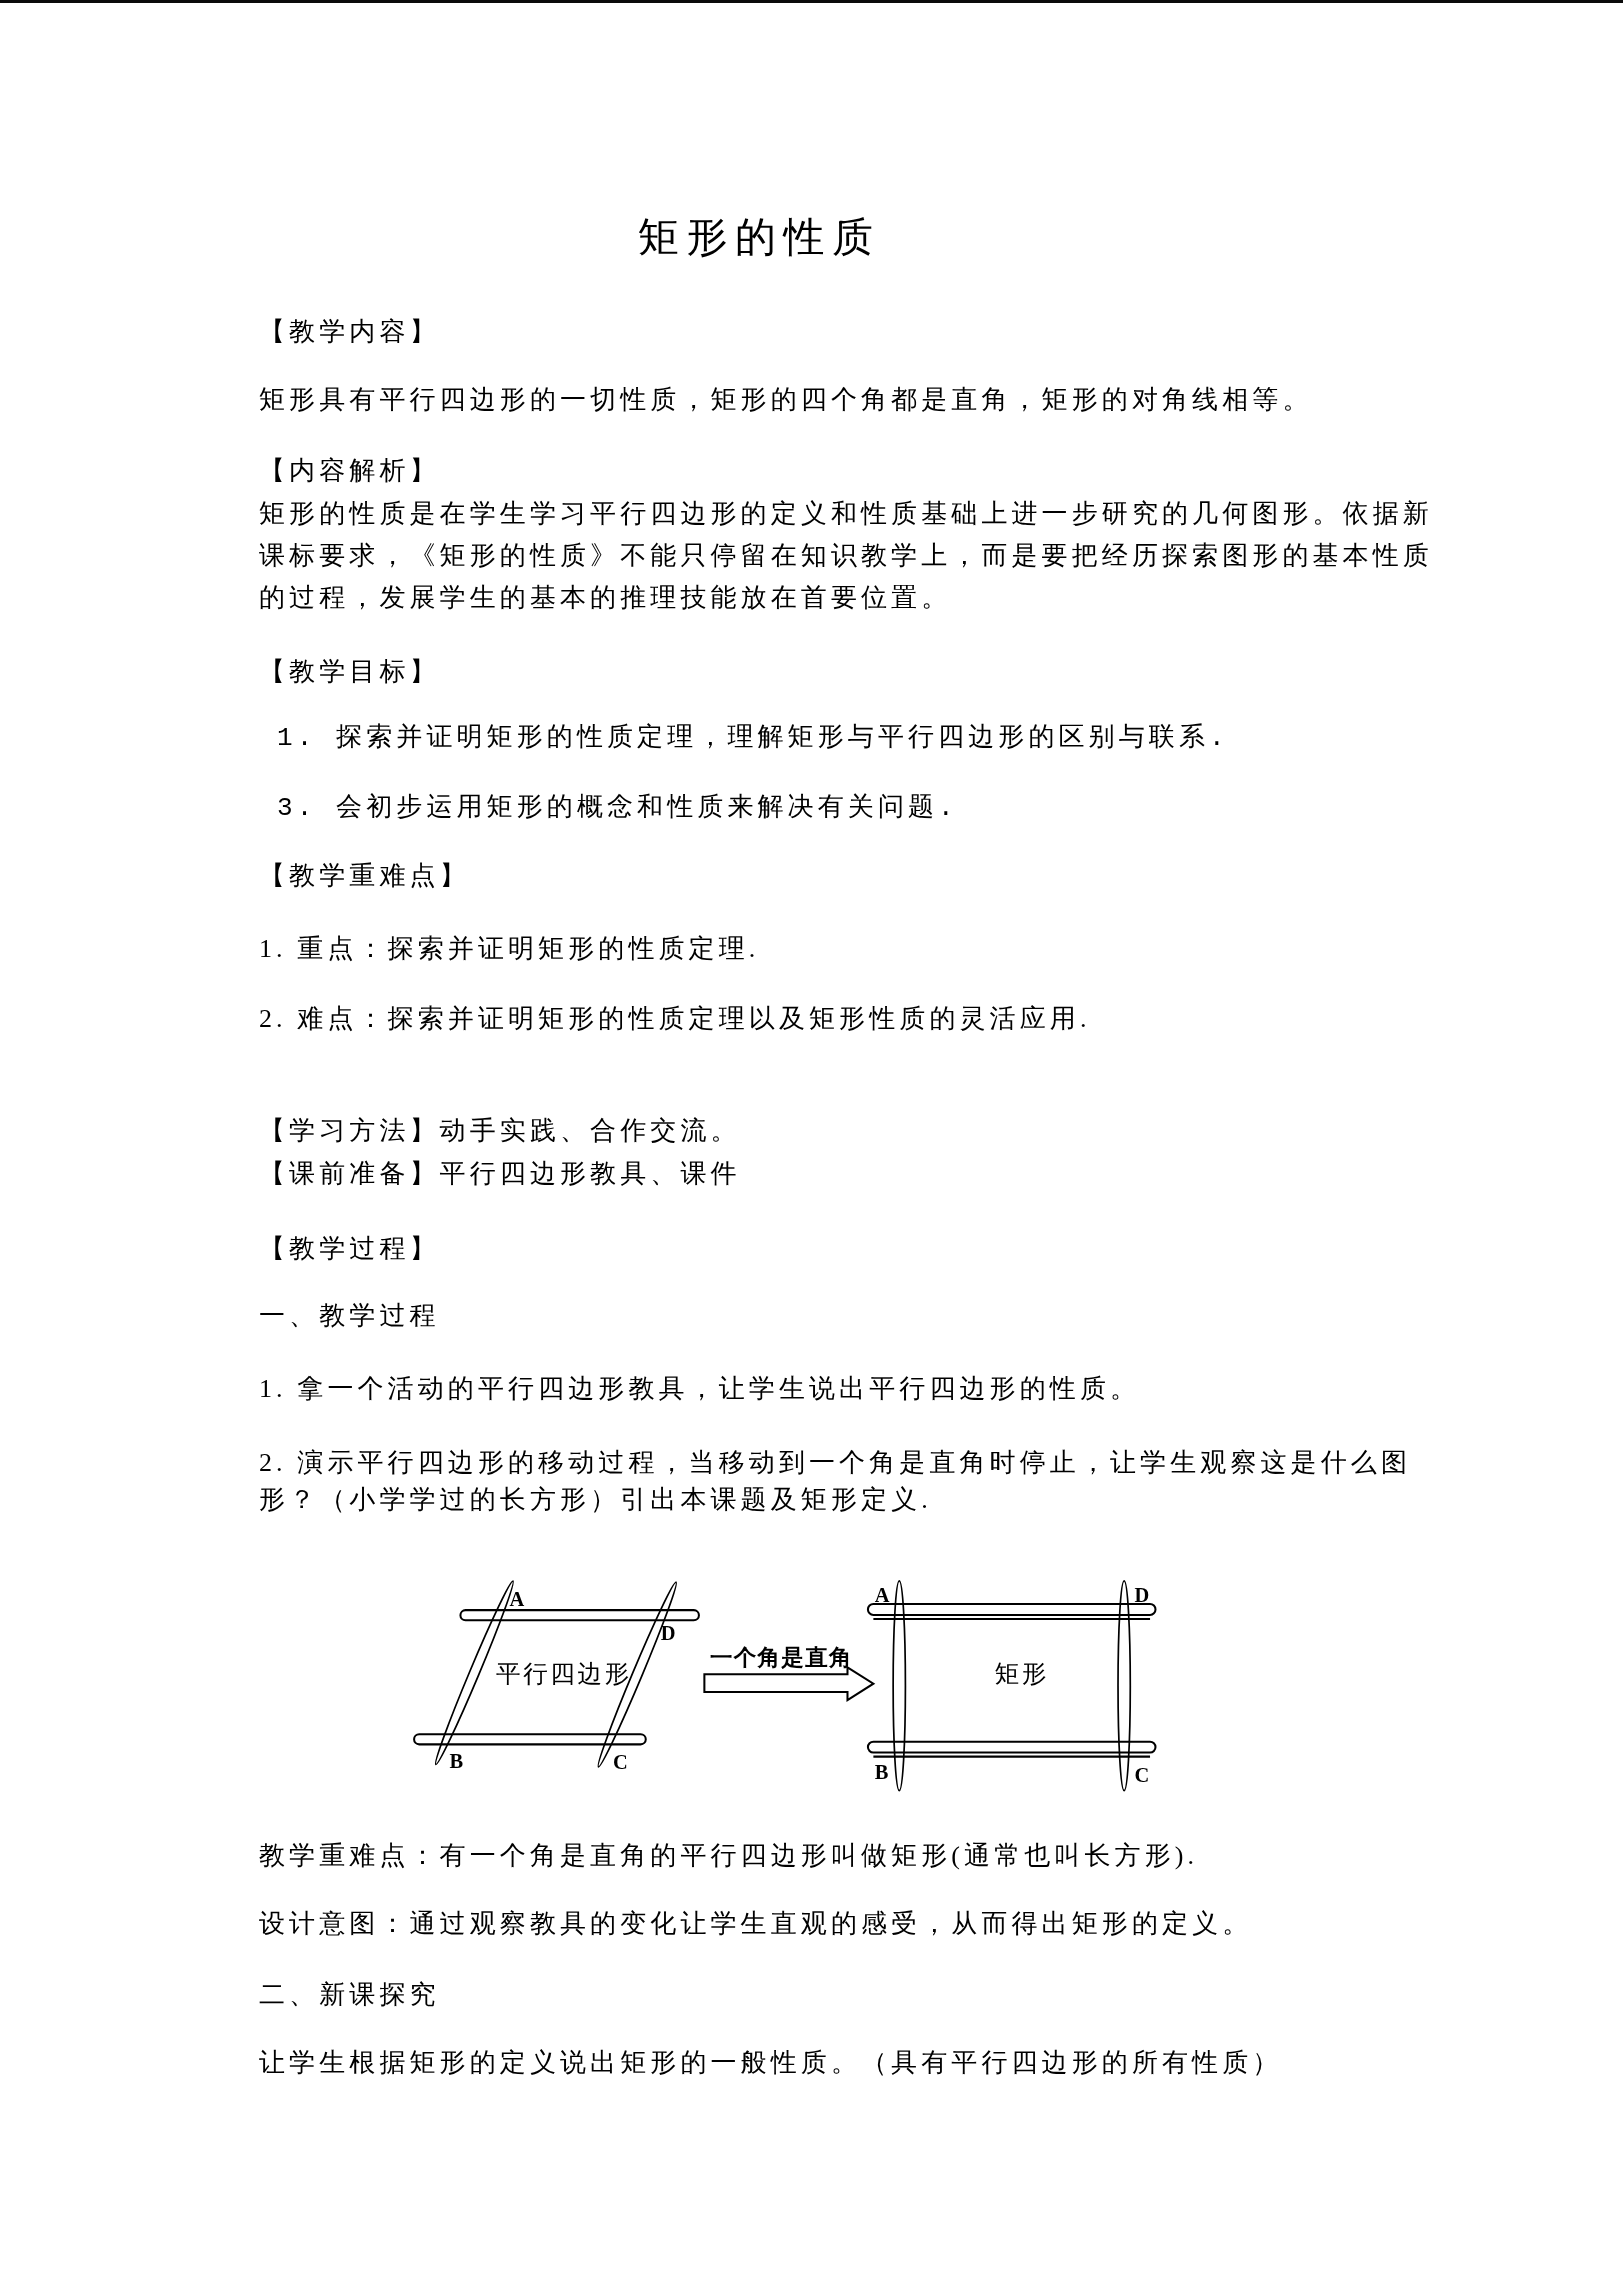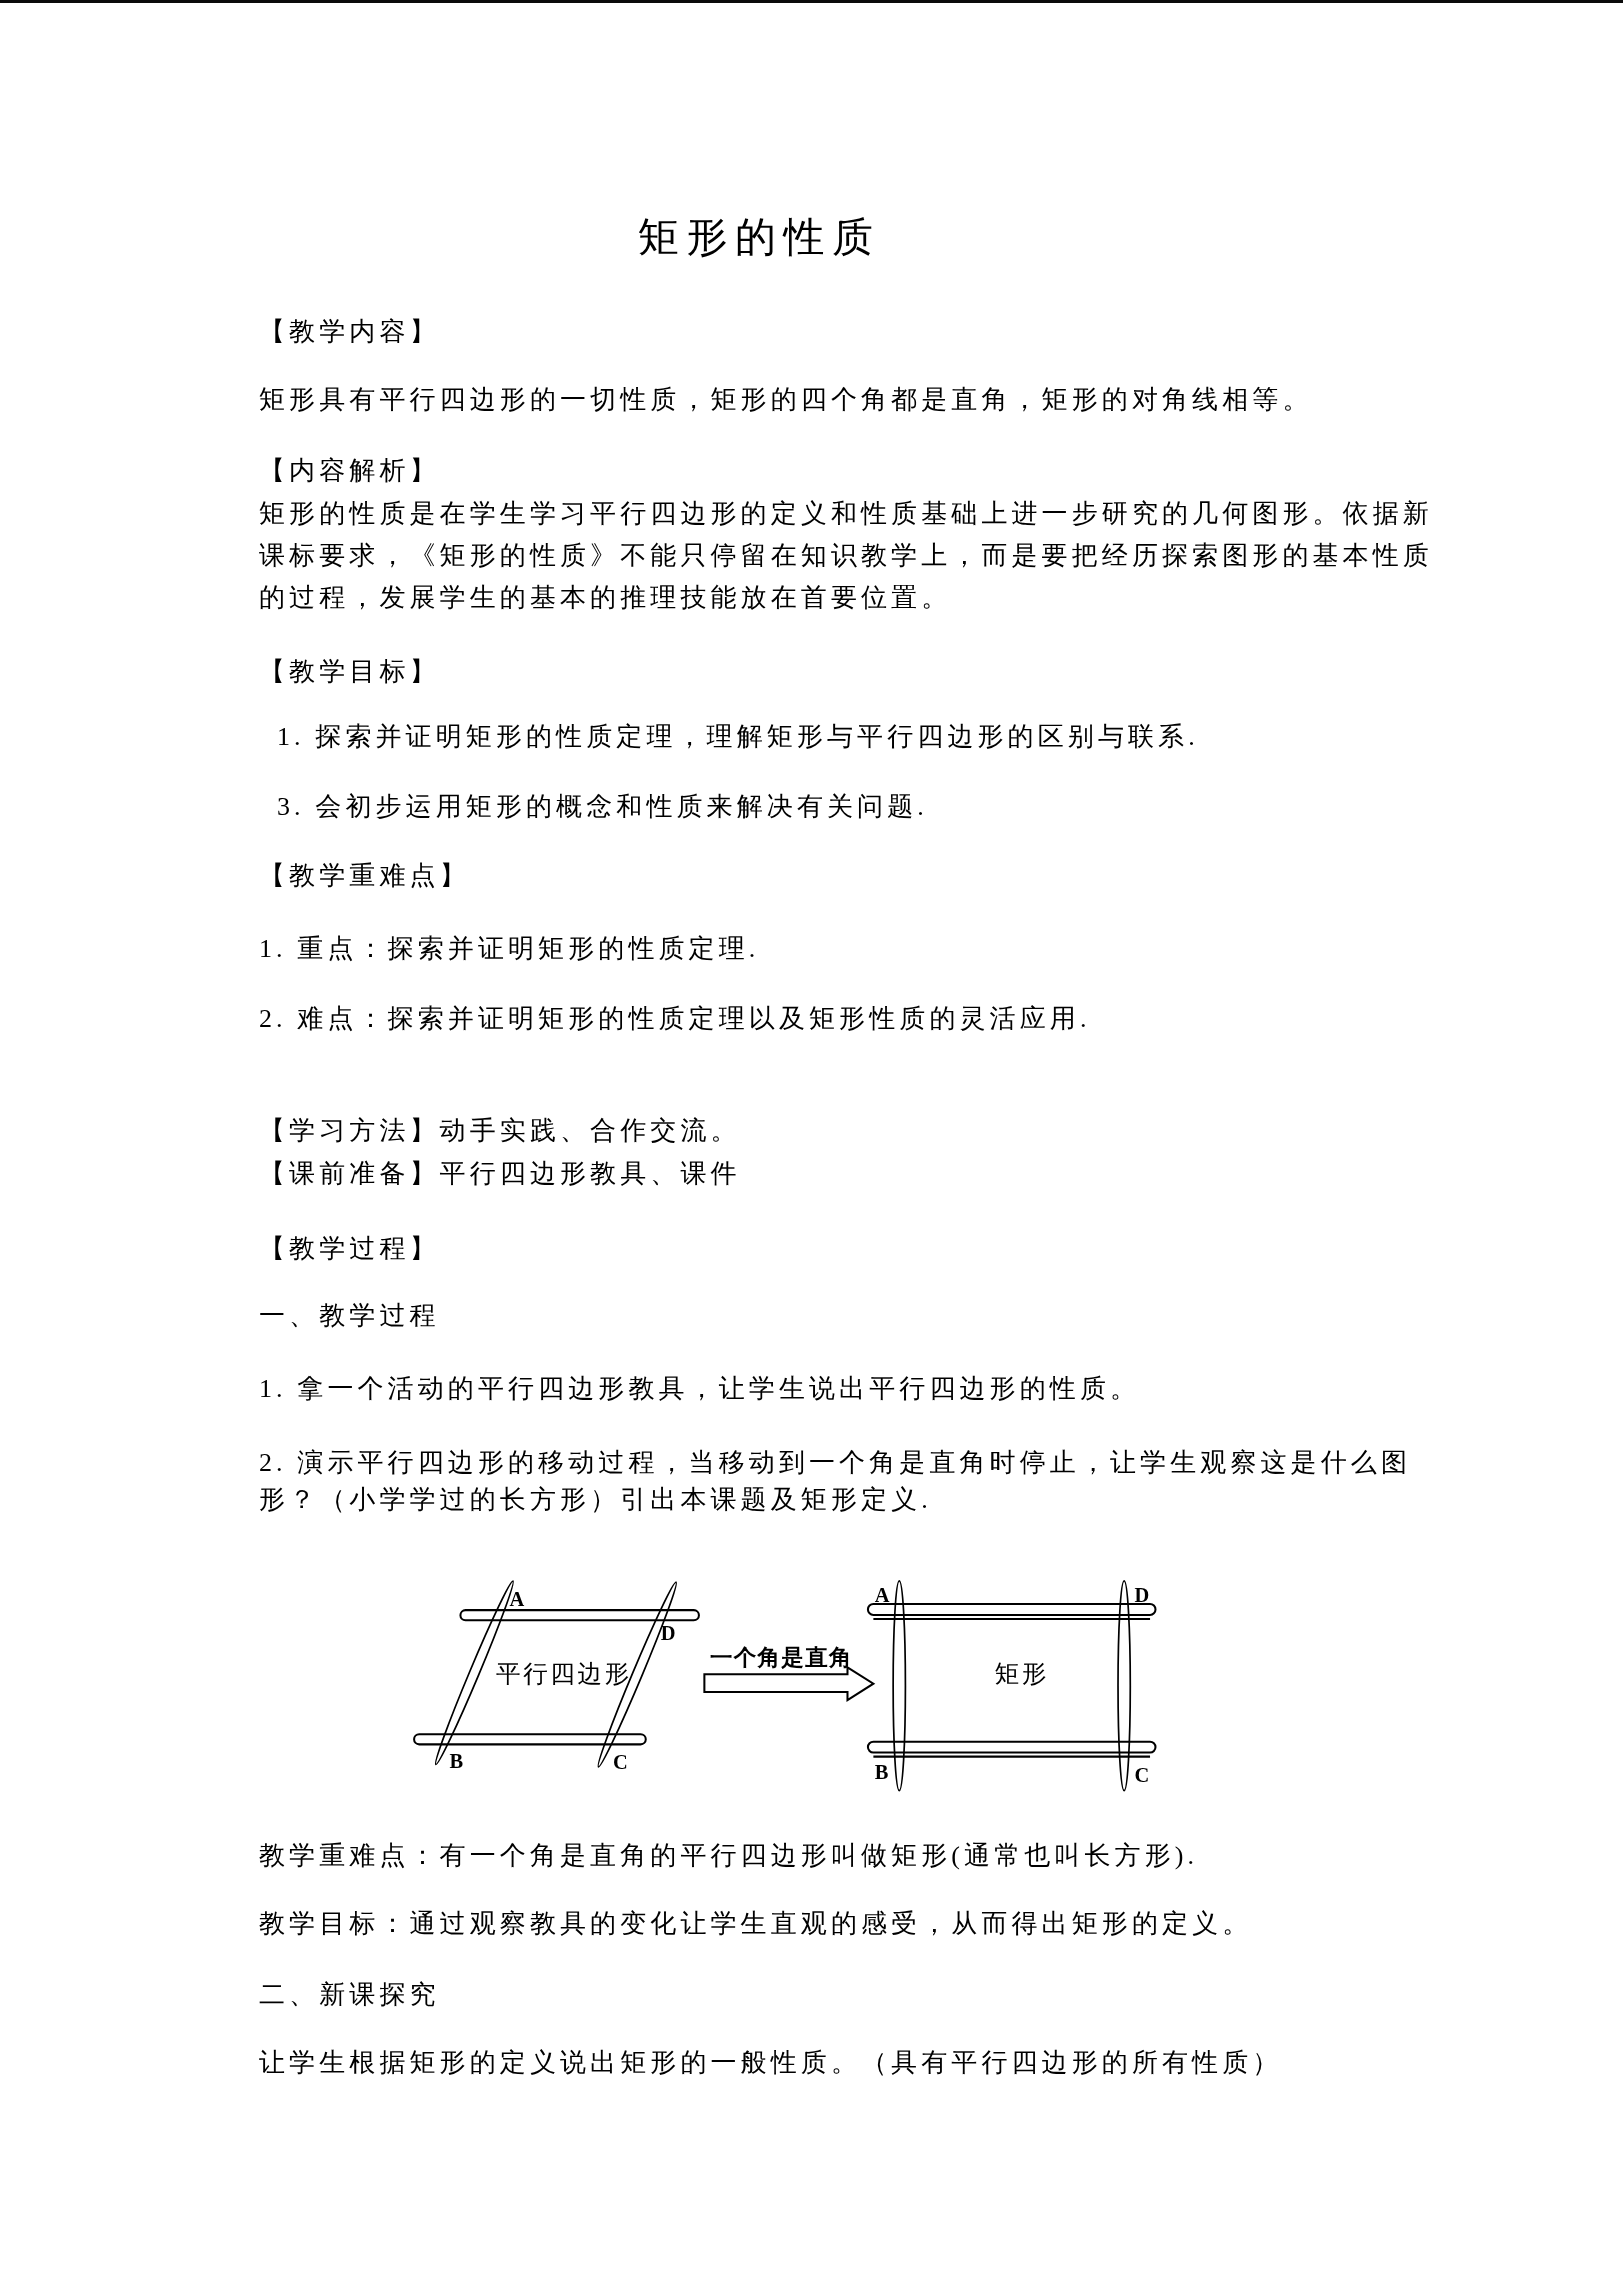--- a/index.html
+++ b/index.html
@@ -29,21 +29,21 @@
   }
   .t {
     position: absolute;
     left: 244px;
     font-size: 26px;
     letter-spacing: 4.1px;
     white-space: nowrap;
     font-weight: normal;
     margin-left: 15px;
   }
-  .ind { left: 262px; }
+  .ind { left: 262px; font-family: Liberation Mono, monospace; }
   .diagram {
     position: absolute;
     left: 395px;
     top: 1565px;
   }
   .rod   { fill: none; stroke: #000; stroke-width: 3; }
   .rodE  { fill: none; stroke: #000; stroke-width: 2.5; }
   .rodL  { stroke: #000; stroke-width: 3; }
   .vtx   { font-family: "Liberation Serif", "DejaVu Serif", serif; font-size: 30px; font-weight: bold; fill: #000; }
   .figlabel { font-family: "Liberation Serif", "DejaVu Serif", serif; font-size: 36px; letter-spacing: 4px; fill: #000; }
@@ -112,18 +112,18 @@
       <ellipse class="rodE" cx="1070" cy="177" rx="9" ry="154"></ellipse>
       <text class="vtx" x="704" y="54">A</text>
       <text class="vtx" x="1085" y="54">D</text>
       <text class="vtx" x="704" y="314">B</text>
       <text class="vtx" x="1085" y="318">C</text>
       <text class="figlabel" x="920" y="172" text-anchor="middle">矩形</text>
     </g>
   </svg>
 
   <div class="t" style="top:1838px">教学重难点：有一个角是直角的平行四边形叫做矩形(通常也叫长方形).</div>
-  <div class="t" style="top:1906px">教学目标：通过观察教具的变化让学生直观的感受，从而得出矩形的定义。</div>
+  <div class="t" style="top:1906px">设计意图：通过观察教具的变化让学生直观的感受，从而得出矩形的定义。</div>
   <div class="t" style="top:1977px">二、新课探究</div>
   <div class="t" style="top:2045px">让学生根据矩形的定义说出矩形的一般性质。（具有平行四边形的所有性质）</div>
 
 </div>
 
 
 </body></html>

